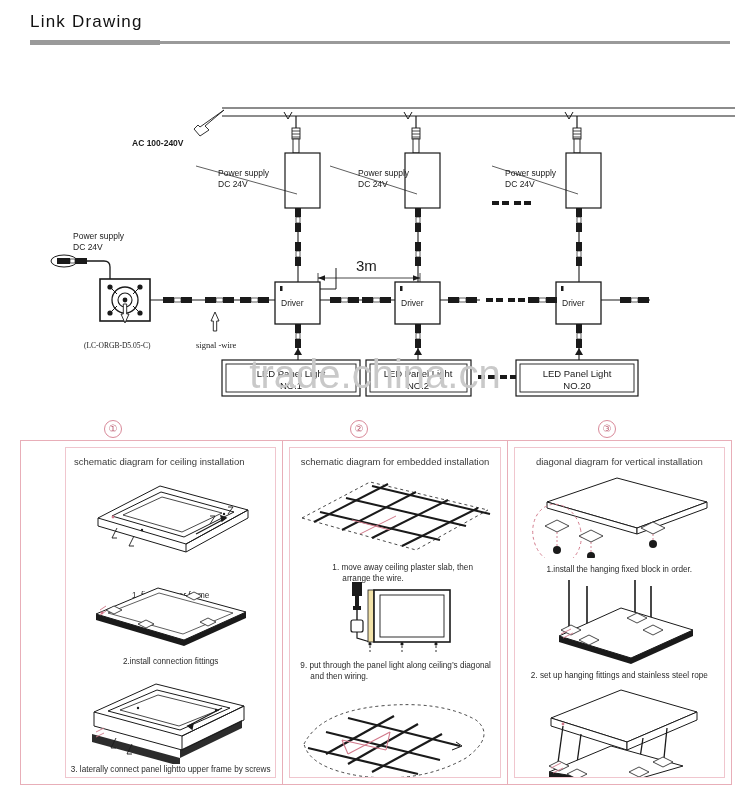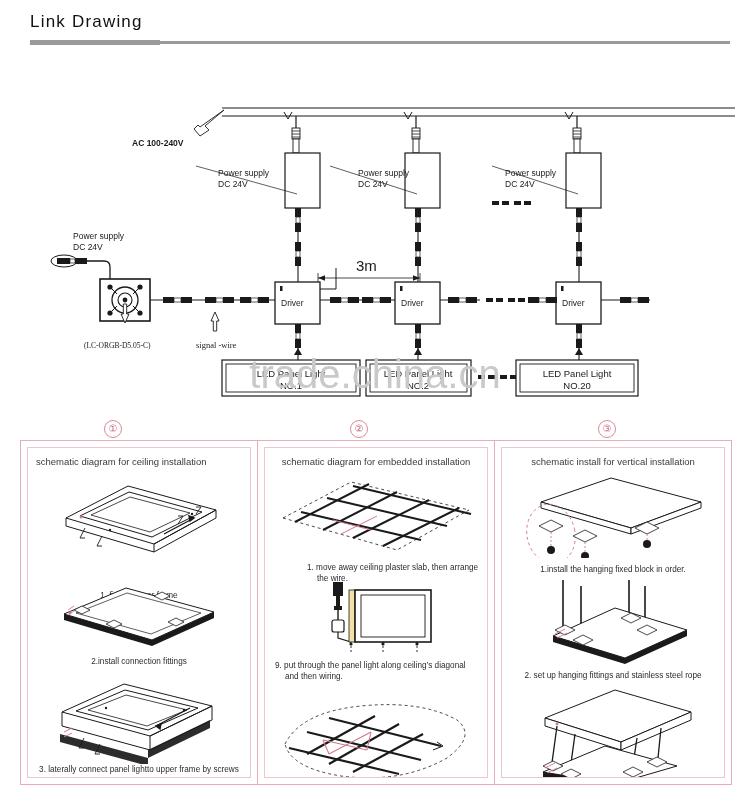--- a/index.html
+++ b/index.html
@@ -89,20 +89,21 @@
   #marker-3 { left: 578px; }
 
   .panels-row {
     position: absolute;
     top: 20px; left: 0;
     width: 712px; height: 345px;
     display: flex;
     border: 1px solid #e8aeb8;
     box-sizing: border-box;
     background: #fff;
+    padding-left: 38px;
   }
   .panel {
     flex: 1 1 0;
     position: relative;
     box-sizing: border-box;
     padding: 0;
   }
   .panel + .panel { border-left: 1px solid #e8aeb8; }
   .panel-inner {
     position: absolute;
@@ -573,21 +574,21 @@
             </g>
             <path d="M162,58 L172,54 L166,50" fill="none" stroke="#1a1a1a" stroke-width="1"></path>
           </svg>
         </div>
 
       </div>
     </div>
 
     <div class="panel">
       <div class="panel-inner">
-        <div class="panel-title">schematic install for vertical installation</div>
+        <div class="panel-title">diagonal diagram for vertical installation</div>
 
         <div class="fig" style="top:26px;">
           <svg width="205" height="84" viewBox="0 0 205 84" xmlns="http://www.w3.org/2000/svg">
             <path d="M30,28 L100,4 L190,28 L120,54 Z" fill="#ffffff" stroke="#1a1a1a" stroke-width="1"></path>
             <path d="M30,28 L30,34 L120,60 L120,54 Z" fill="#ffffff" stroke="#1a1a1a" stroke-width="1"></path>
             <path d="M120,54 L190,28 L190,34 L120,60 Z" fill="#ffffff" stroke="#1a1a1a" stroke-width="1"></path>
             <ellipse cx="40" cy="60" rx="24" ry="30" fill="none" stroke="#d1788a" stroke-width="0.9" stroke-dasharray="3,3" transform="rotate(-12 40 60)"></ellipse>
             <g fill="#ffffff" stroke="#1a1a1a" stroke-width="0.8">
               <path d="M28,52 L40,46 L52,52 L40,58 Z"></path>
               <path d="M62,62 L74,56 L86,62 L74,68 Z"></path>

